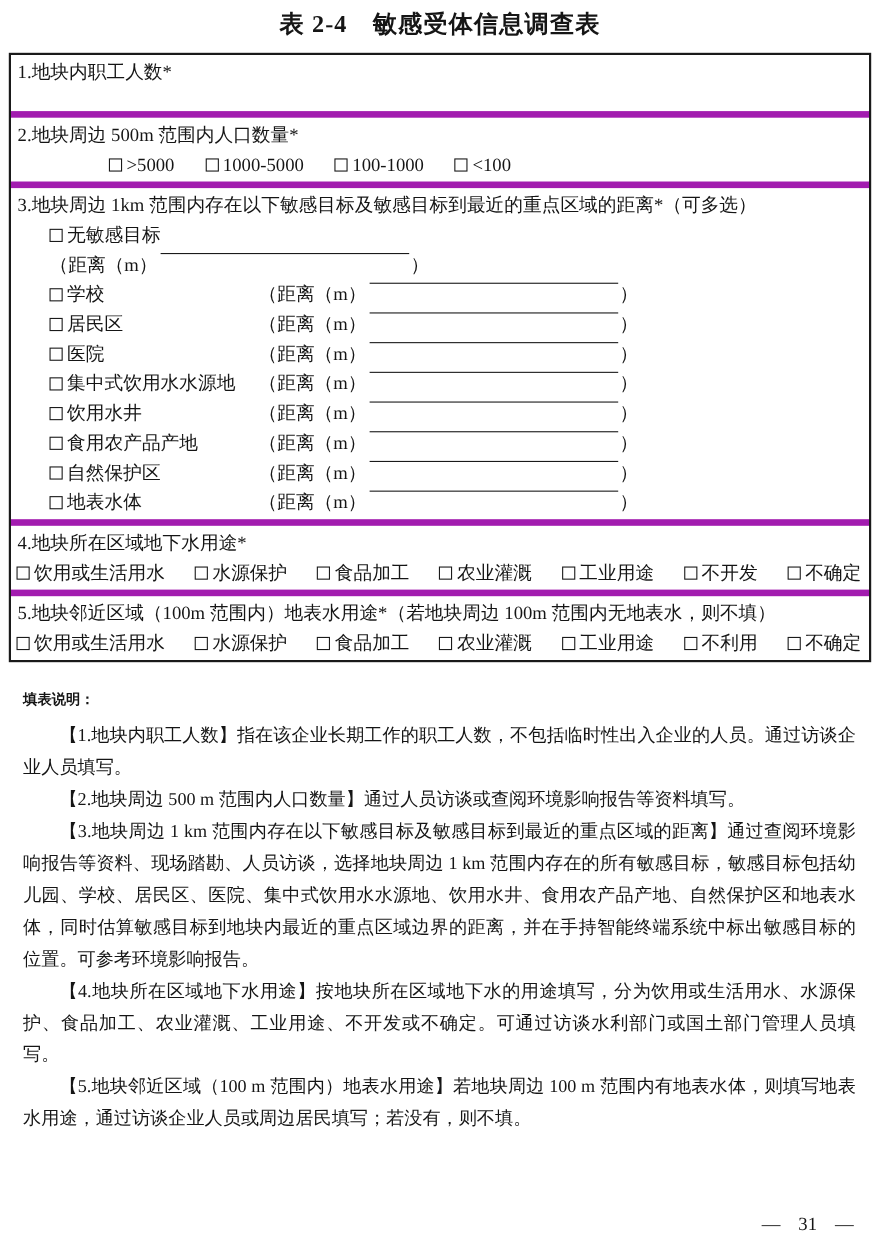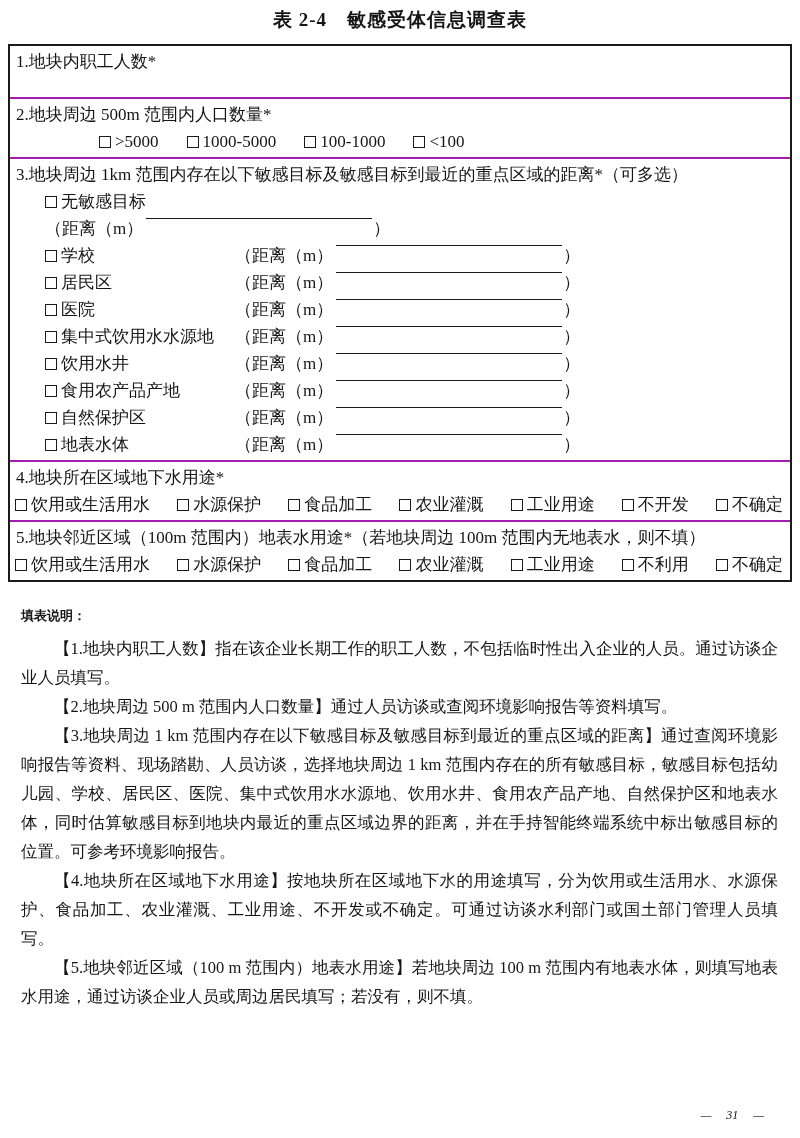--- a/index.html
+++ b/index.html
@@ -9,31 +9,31 @@
     color: #151515;
   }
   .page {
     width: 800px; height: 1138px;
     position: relative;
     background: #ffffff;
     overflow: hidden;
   }
   .doc-title {
     text-align: center;
-    font-size: 19px;
+    font-size: 22px;
     font-weight: bold;
     padding-top: 7px;
     letter-spacing: 1px;
   }
   .form-table {
     margin: 11px 8px 0 8px;
     border: 2px solid #1a1a1a;
   }
   .row {
-    border-top: 2px solid #a21caf;
+    border-top: 6px solid #a21caf;
     font-size: 17px;
     line-height: 27px;
     padding: 2px 3px 2px 3px;
   }
   .row:first-child { border-top: none; }
   .q-label { padding-left: 3px; white-space: nowrap; }
   .row-q1 { height: 51px; }
   .q1-answer-space { height: 22px; }
   .cb {
     display: inline-block;
@@ -60,24 +60,23 @@
   }
   .notes { margin: 25px 22px 0 21px; font-size: 16.5px; }
   .notes-heading { font-weight: bold; font-size: 13px; margin-bottom: 9px; }
   .notes p {
     text-indent: 2em;
     line-height: 29px;
     text-align: justify;
   }
   .page-number {
     position: absolute;
-    bottom: 15px; right: 36px;
-    font-size: 12px;
+    bottom: 15px; right: 24px;
+    font-size: 17px;
     word-spacing: 12px;
-    font-style: italic;
   }
 </style>
 </head>
 <body>
 
 <div class="page">
 
   <div class="doc-title">表 2-4　敏感受体信息调查表</div>
 
   <div class="form-table">

